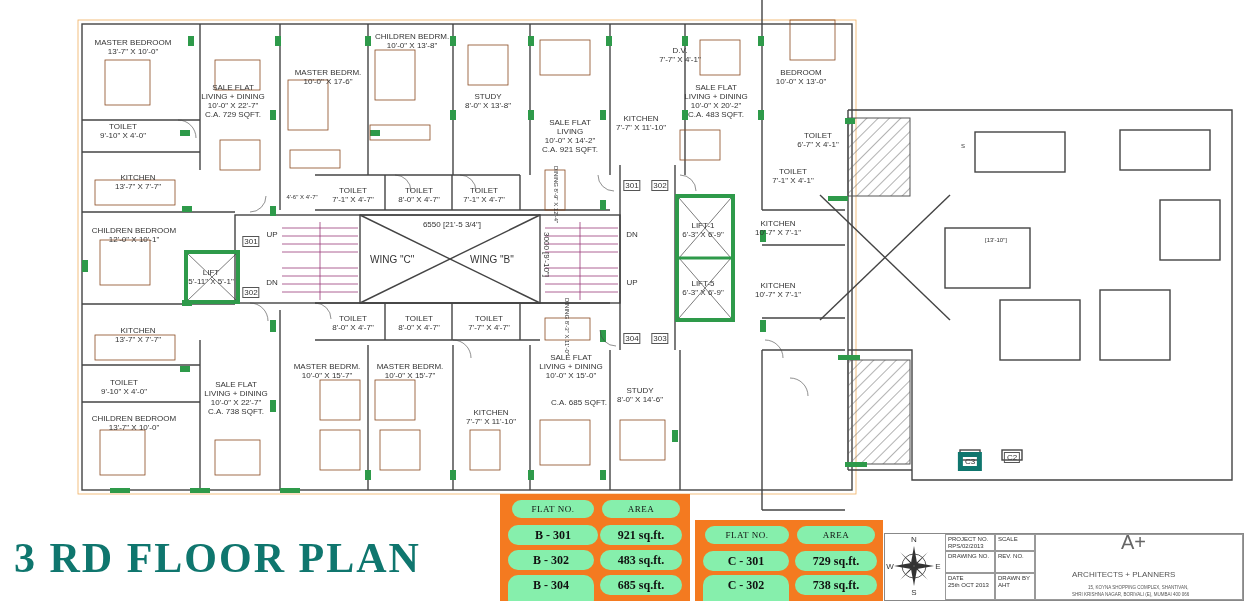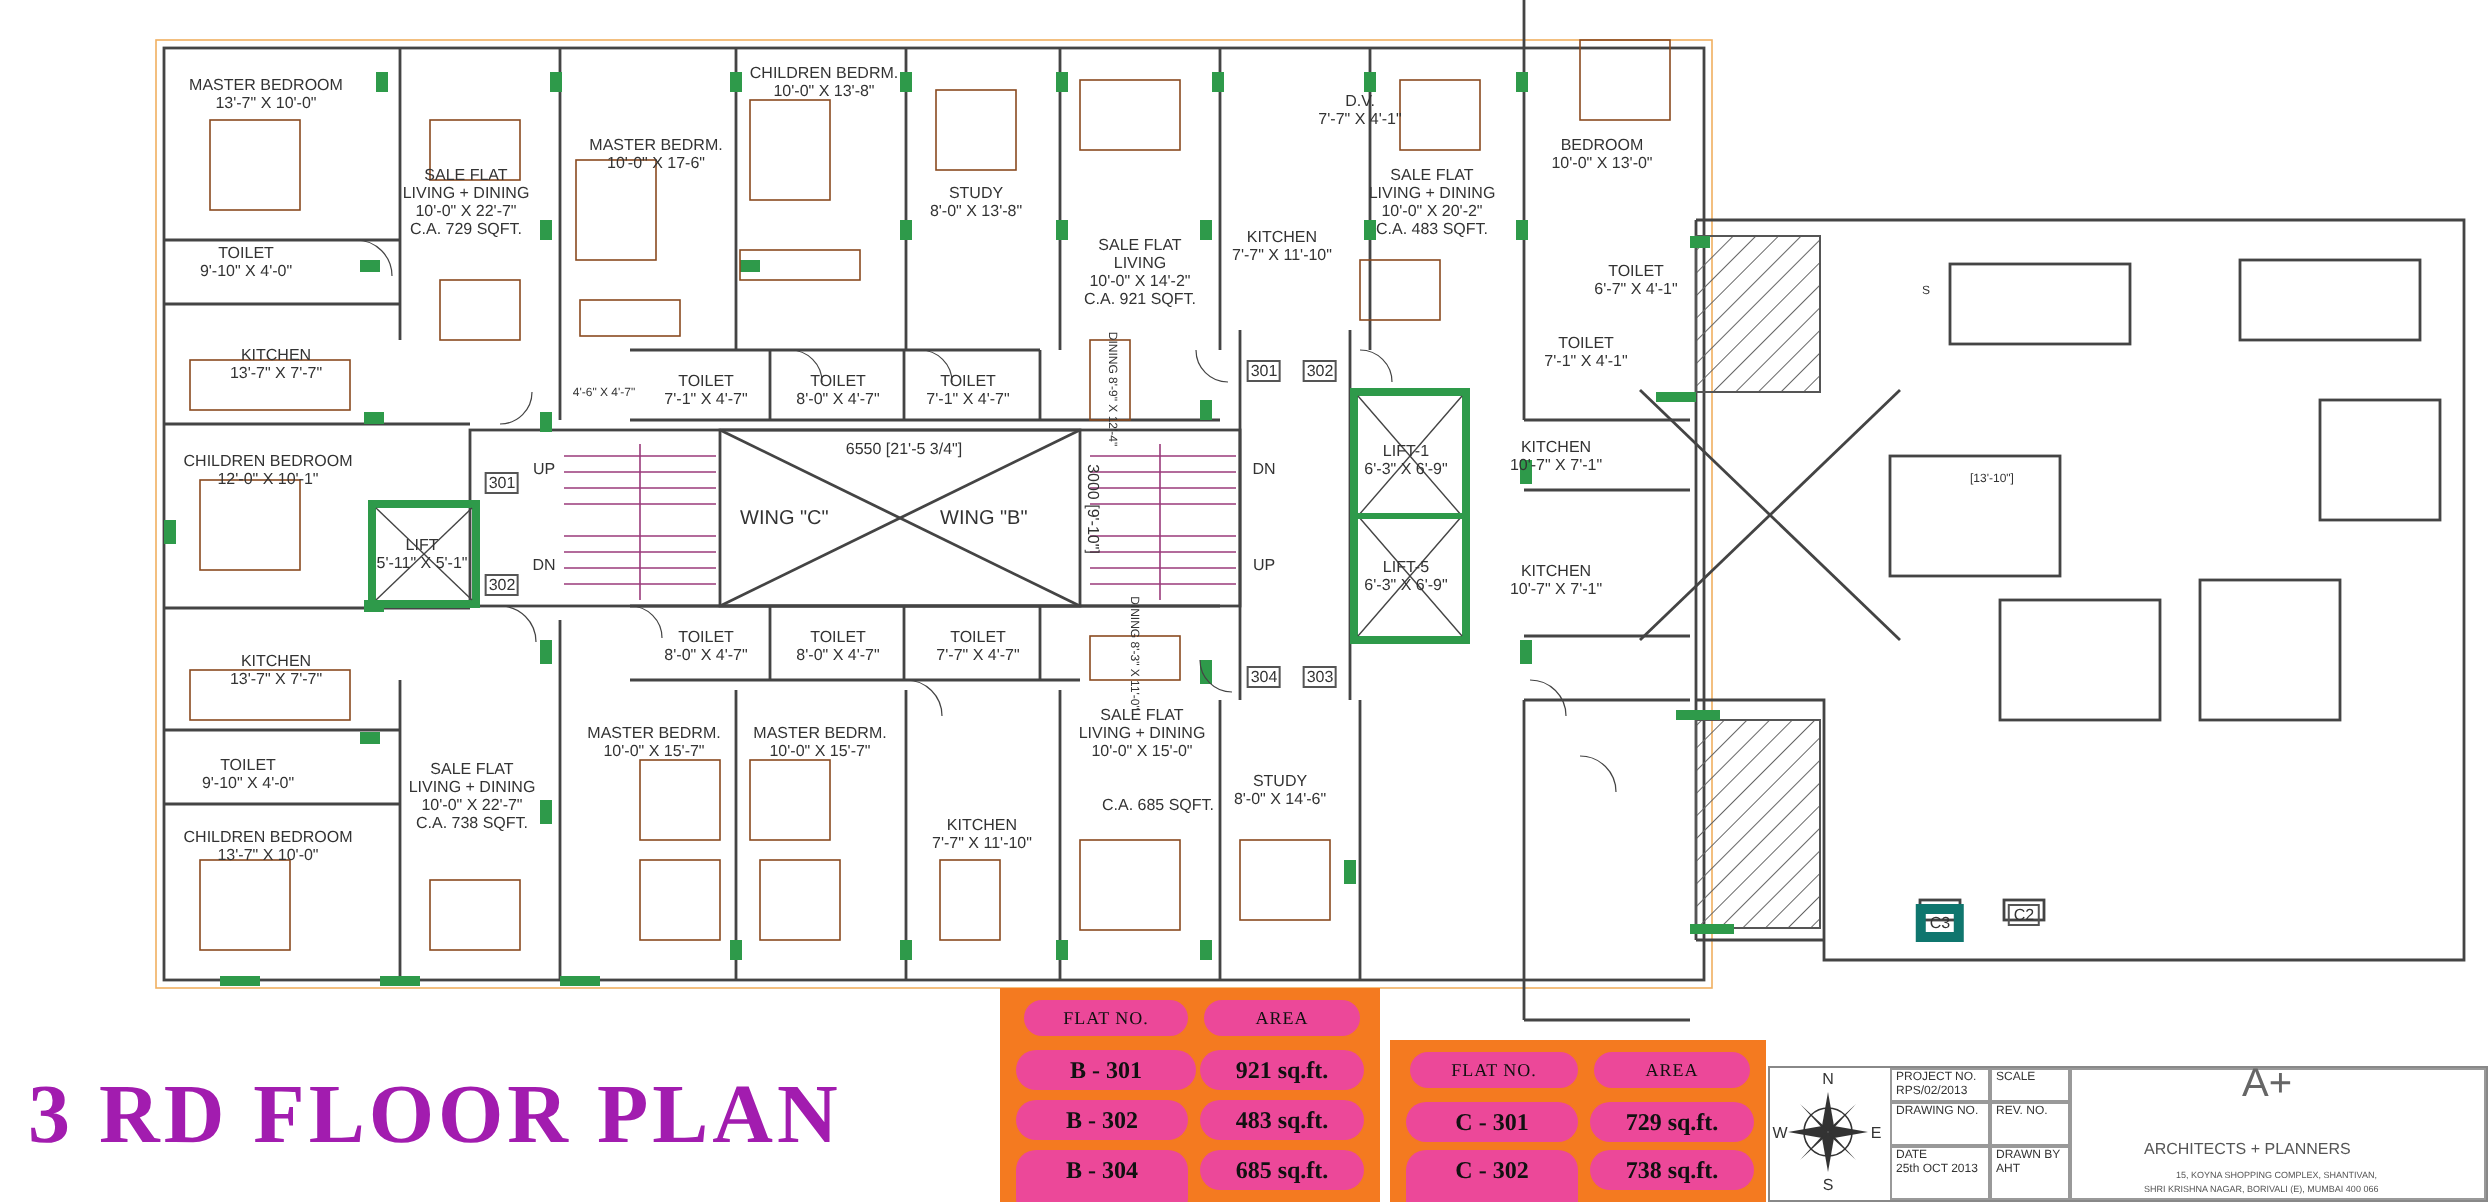--- a/index.html
+++ b/index.html
@@ -1,23 +1,23 @@
 <!DOCTYPE html>
 <html><head>
 <meta charset="utf-8">
 <style>
   html,body{margin:0;padding:0;background:#fff;}
   body{width:1244px;height:601px;position:relative;overflow:hidden;font-family:"Liberation Sans",sans-serif;color:#222;}
   .plan{position:absolute;left:0;top:0;width:1244px;height:601px;}
   .lbl{position:absolute;font-size:8px;line-height:9px;text-align:center;color:#333;white-space:nowrap;transform:translateX(-50%);}
   .lbl .n{display:block;}
   .wing{position:absolute;font-size:10px;color:#333;}
-  .title{position:absolute;left:14px;top:534px;font-family:"Liberation Serif",serif;font-weight:bold;font-size:42px;letter-spacing:2px;color:#a21caf;}
+  .title{position:absolute;left:14px;top:534px;font-family:"Liberation Serif",serif;font-weight:bold;font-size:42px;letter-spacing:2px;color:#0f766e;}
   .tbox{position:absolute;background:#f47a20;}
-  .tcell{position:absolute;background:#ec4899;border-radius:10px;font-family:"Liberation Serif",serif;font-weight:bold;font-size:12px;text-align:center;line-height:18px;color:#111;}
+  .tcell{position:absolute;background:#86efac;border-radius:10px;font-family:"Liberation Serif",serif;font-weight:bold;font-size:12px;text-align:center;line-height:18px;color:#111;}
   .thead{font-size:9px;font-weight:normal;letter-spacing:.5px;}
   .titleblock{position:absolute;left:884px;top:533px;width:358px;height:66px;border:1px solid #888;font-size:6px;color:#333;}
   .tb-cell{position:absolute;border:1px solid #999;box-sizing:border-box;padding:1px 2px;line-height:7px;}
   .tb-cell span{display:block;}
   .logo{position:absolute;font-family:"Liberation Sans",sans-serif;}
 </style>
 </head>
 <body>
 
 <div class="plan">

